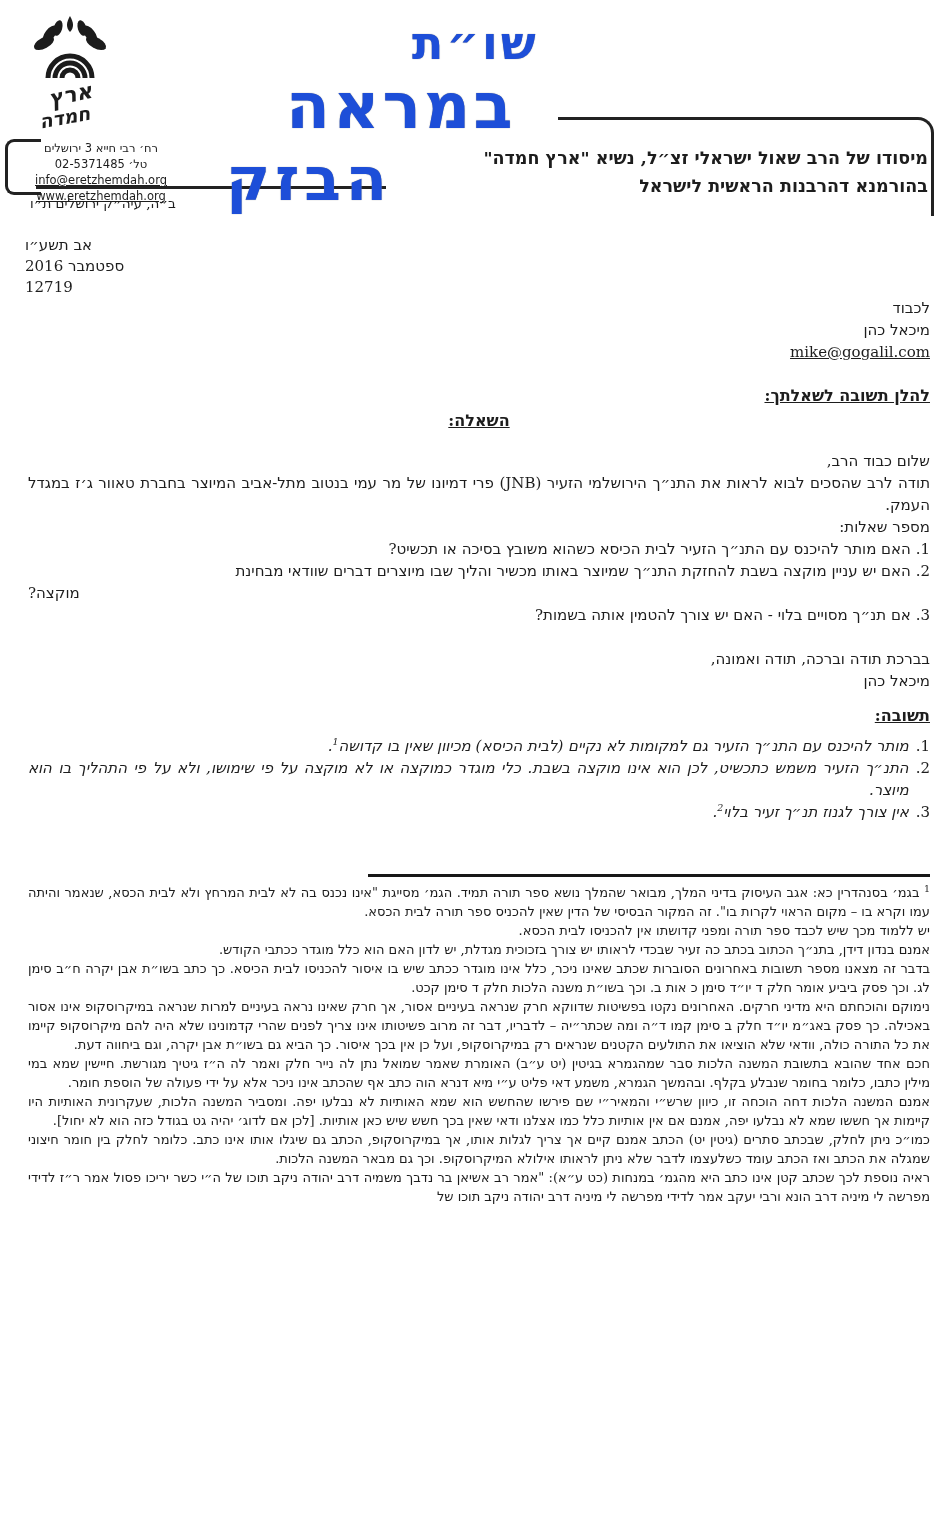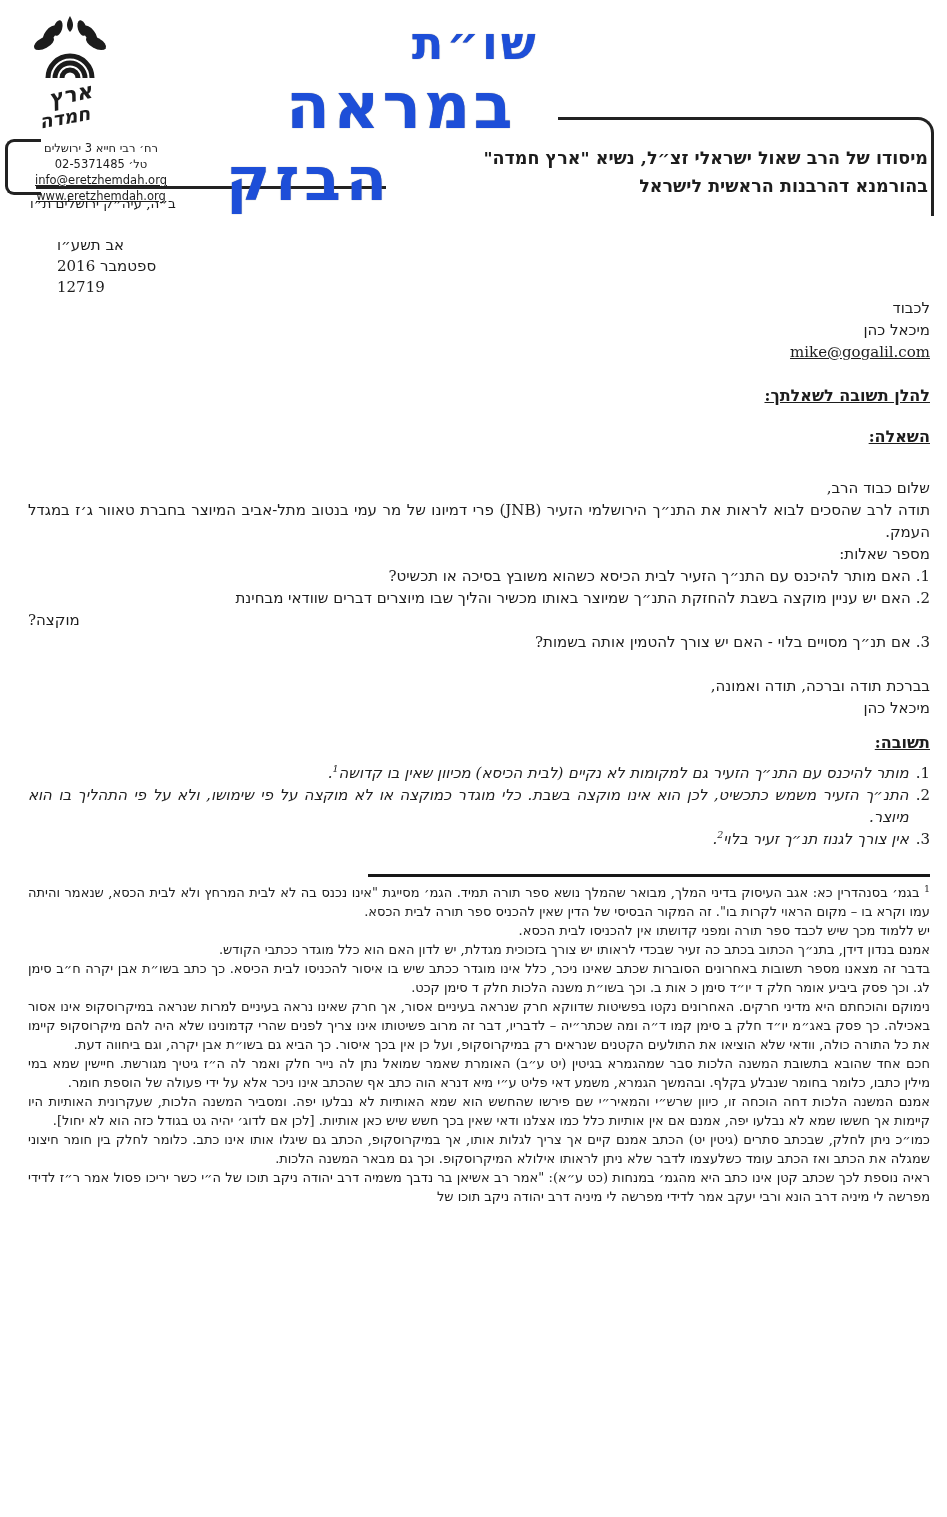--- a/index.html
+++ b/index.html
@@ -34,33 +34,33 @@
     position:absolute;left:558px;top:117px;width:373px;height:96px;
     border-top:3.5px solid #222;border-right:3.5px solid #222;border-top-right-radius:16px;
   }
   .subtitle{
     position:absolute;right:19px;top:144px;width:520px;
     direction:rtl;text-align:right;font-weight:bold;
     font-size:17.5px;line-height:28px;
   }
   .dateblock{
     position:absolute;left:25px;top:235px;
-    direction:ltr;text-align:left;font-size:15px;line-height:21px;margin-left:32px;
+    direction:ltr;text-align:left;font-size:15px;line-height:21px;
   }
   
   .main{
     position:absolute;left:28px;top:297px;width:902px;
     direction:rtl;font-size:15px;line-height:22px;
   }
   .recipient{text-align:right;}
   .recipient a{color:#1d1d1d;text-decoration:underline;direction:ltr;unicode-bidi:embed;}
   .h-underline{font-weight:bold;text-decoration:underline;font-size:16px;}
   .intro-h{margin-top:22px;}
-  .q-h{margin-top:19px;}
-  .question{margin-top:29px;text-align:justify;}
+  .q-h{margin-top:3px;text-align:center;}
+  .question{margin-top:18px;text-align:justify;}
   .q-item-cont{text-align:left;margin-right:437px;}
   .signoff{margin-top:22px;}
   .a-h{margin-top:13px;}
   .answers{margin-top:8px;}
   .ans-row{display:flex;direction:rtl;}
   .ans-num{flex:none;margin-left:7px;}
   .ans-txt{flex:1;text-align:justify;font-style:italic;}
   sup{font-size:9.5px;line-height:0;}
   
   .fn-divider{position:absolute;left:368px;top:874px;width:562px;height:3px;background:#171717;}

